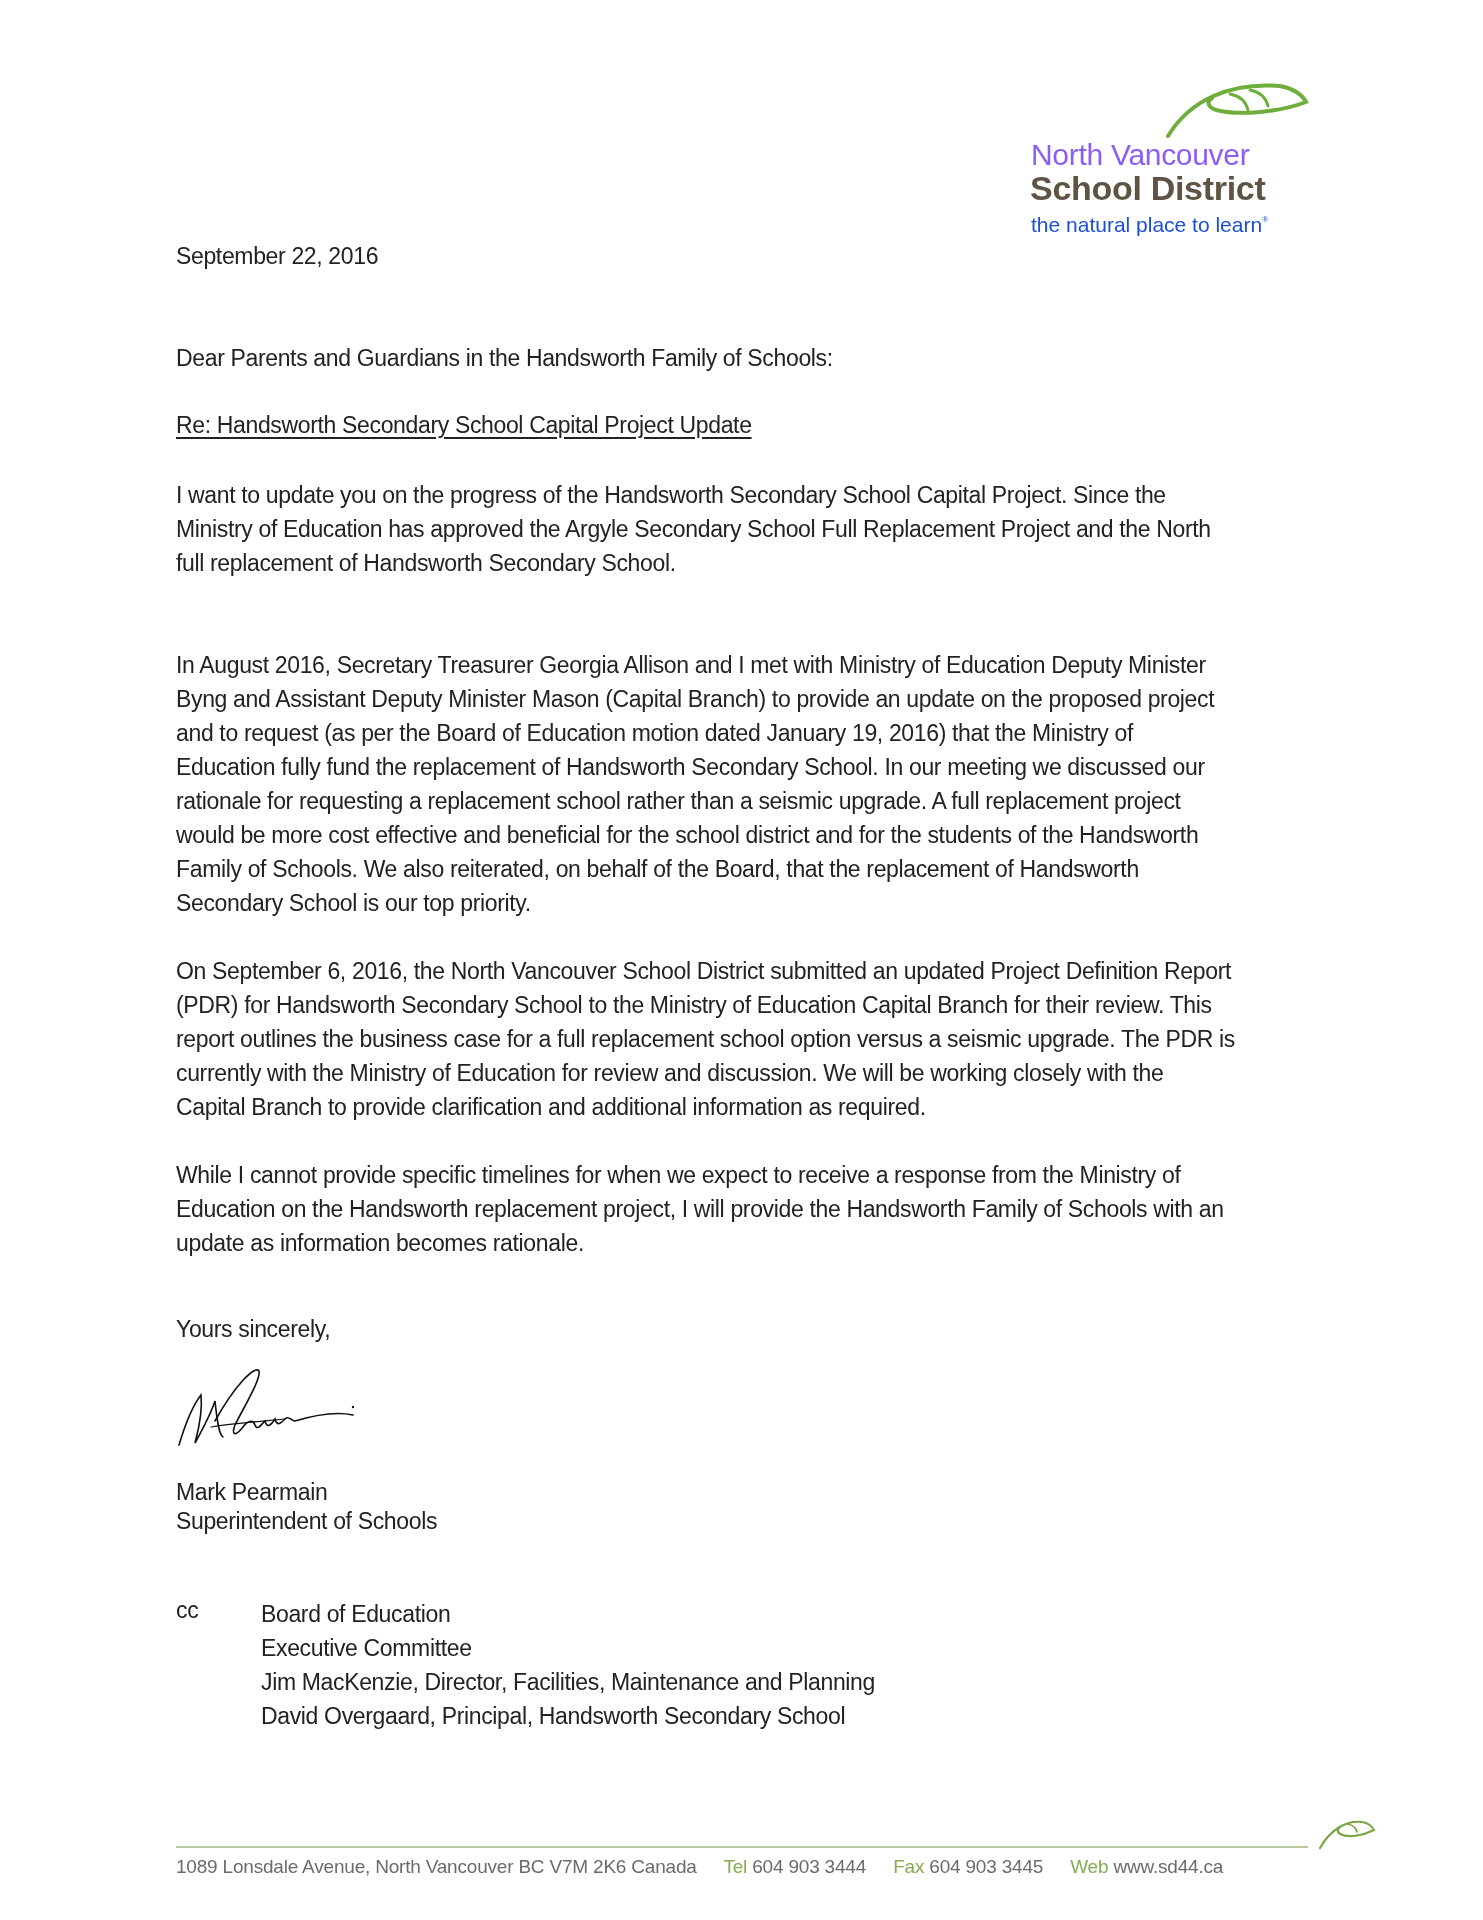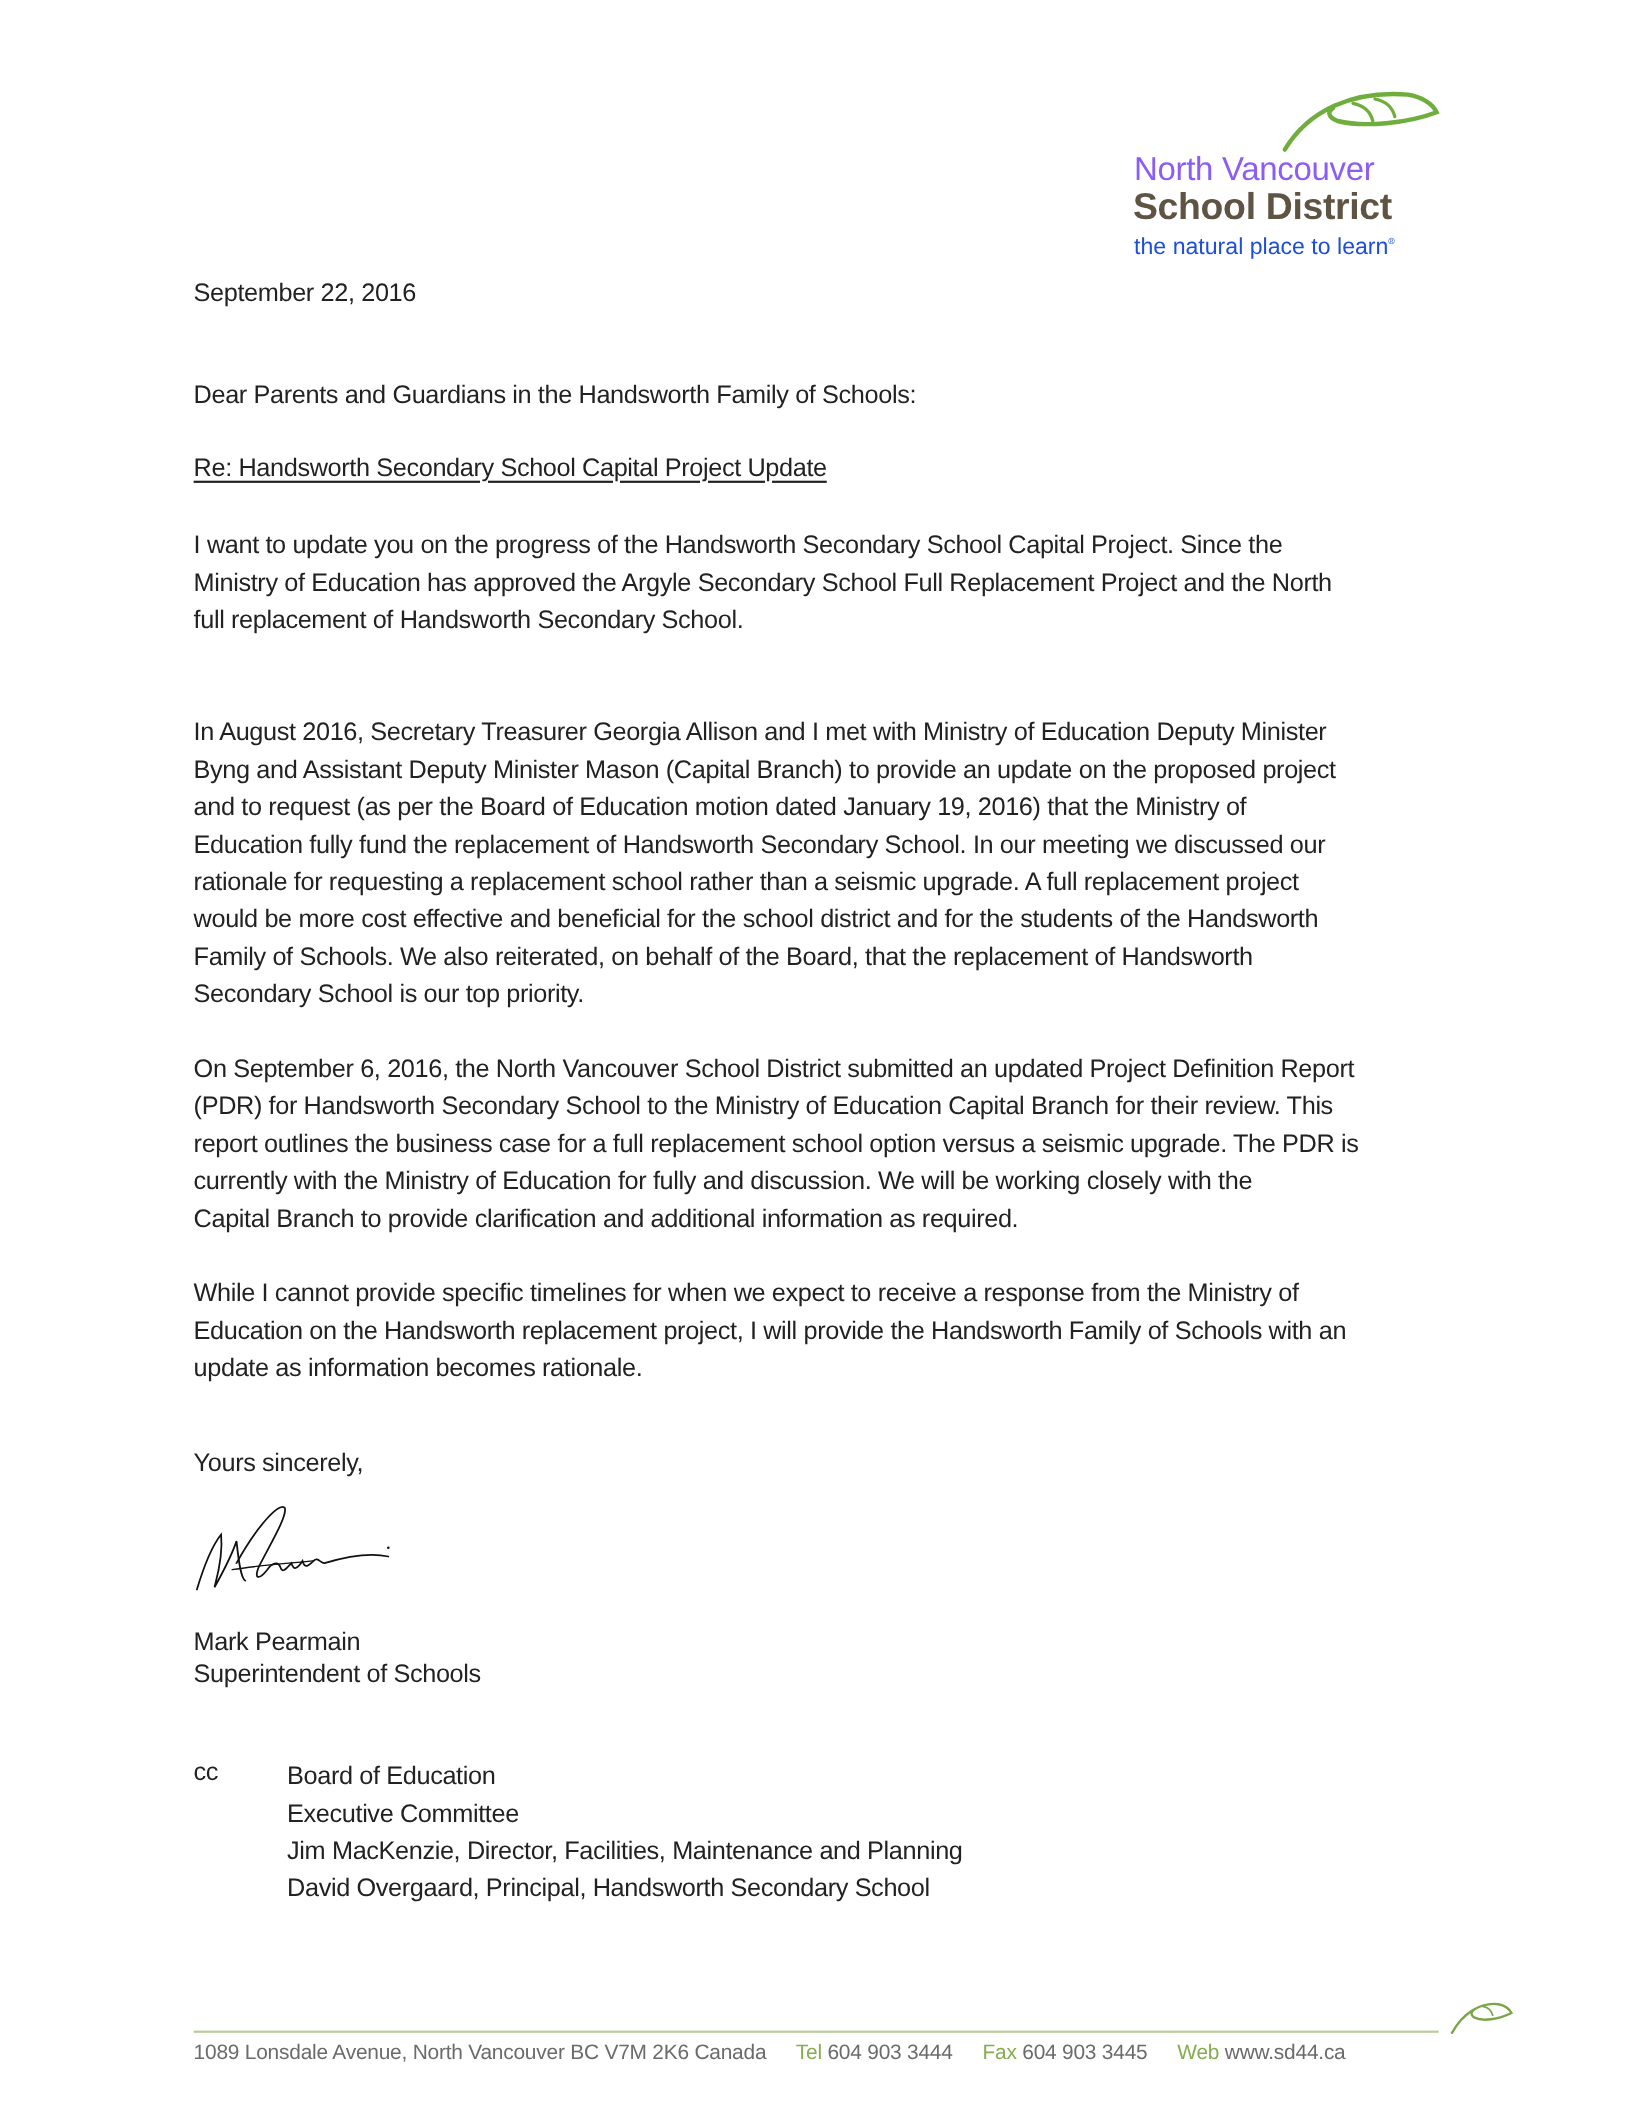--- a/index.html
+++ b/index.html
@@ -34,21 +34,21 @@
   <svg class="logo-leaf" viewBox="0 0 150 60">
     <path d="M8 56 C 30 20, 70 2, 120 6 C 132 8, 142 14, 146 22 C 120 32, 80 36, 56 30 C 48 27, 46 22, 52 18" fill="none" stroke="#6fae3c" stroke-width="4" stroke-linecap="round"></path>
     <path d="M70 14 C 80 16, 86 22, 88 30" fill="none" stroke="#6fae3c" stroke-width="3" stroke-linecap="round"></path>
     <path d="M90 10 C 100 12, 106 18, 108 26" fill="none" stroke="#6fae3c" stroke-width="3" stroke-linecap="round"></path>
   </svg>
   <div class="logo-l1">North Vancouver</div>
   <div class="logo-l2">School District</div>
   <div class="logo-l3"><span>the natural place to learn</span><sup>®</sup></div>
 </div>
 
-<div class="abs txt" style="left:176px; top:253px;">September 22, 2016</div>
+<div class="abs txt" style="left:176px; top:243px;">September 22, 2016</div>
 <div class="abs txt" style="left:176px; top:345px;">Dear Parents and Guardians in the Handsworth Family of Schools:</div>
 <div class="abs txt u" style="left:176px; top:412px;">Re: Handsworth Secondary School Capital Project Update</div>
 
 <div class="abs txt para" style="top:478px;">
   <span>I want to update you on the progress of the Handsworth Secondary School Capital Project. Since the</span>
   <span>Ministry of Education has approved the Argyle Secondary School Full Replacement Project and the North</span>
   <span>full replacement of Handsworth Secondary School.</span>
 </div>
 
 <div class="abs txt para" style="top:648px;">
@@ -59,21 +59,21 @@
   <span>rationale for requesting a replacement school rather than a seismic upgrade. A full replacement project</span>
   <span>would be more cost effective and beneficial for the school district and for the students of the Handsworth</span>
   <span>Family of Schools. We also reiterated, on behalf of the Board, that the replacement of Handsworth</span>
   <span>Secondary School is our top priority.</span>
 </div>
 
 <div class="abs txt para" style="top:954px;">
   <span>On September 6, 2016, the North Vancouver School District submitted an updated Project Definition Report</span>
   <span>(PDR) for Handsworth Secondary School to the Ministry of Education Capital Branch for their review. This</span>
   <span>report outlines the business case for a full replacement school option versus a seismic upgrade. The PDR is</span>
-  <span>currently with the Ministry of Education for fully and discussion. We will be working closely with the</span>
+  <span>currently with the Ministry of Education for review and discussion. We will be working closely with the</span>
   <span>Capital Branch to provide clarification and additional information as required.</span>
 </div>
 
 <div class="abs txt para" style="top:1158px;">
   <span>While I cannot provide specific timelines for when we expect to receive a response from the Ministry of</span>
   <span>Education on the Handsworth replacement project, I will provide the Handsworth Family of Schools with an</span>
   <span>update as information becomes rationale.</span>
 </div>
 
 <div class="abs txt" style="left:176px; top:1316px;">Yours sincerely,</div>

